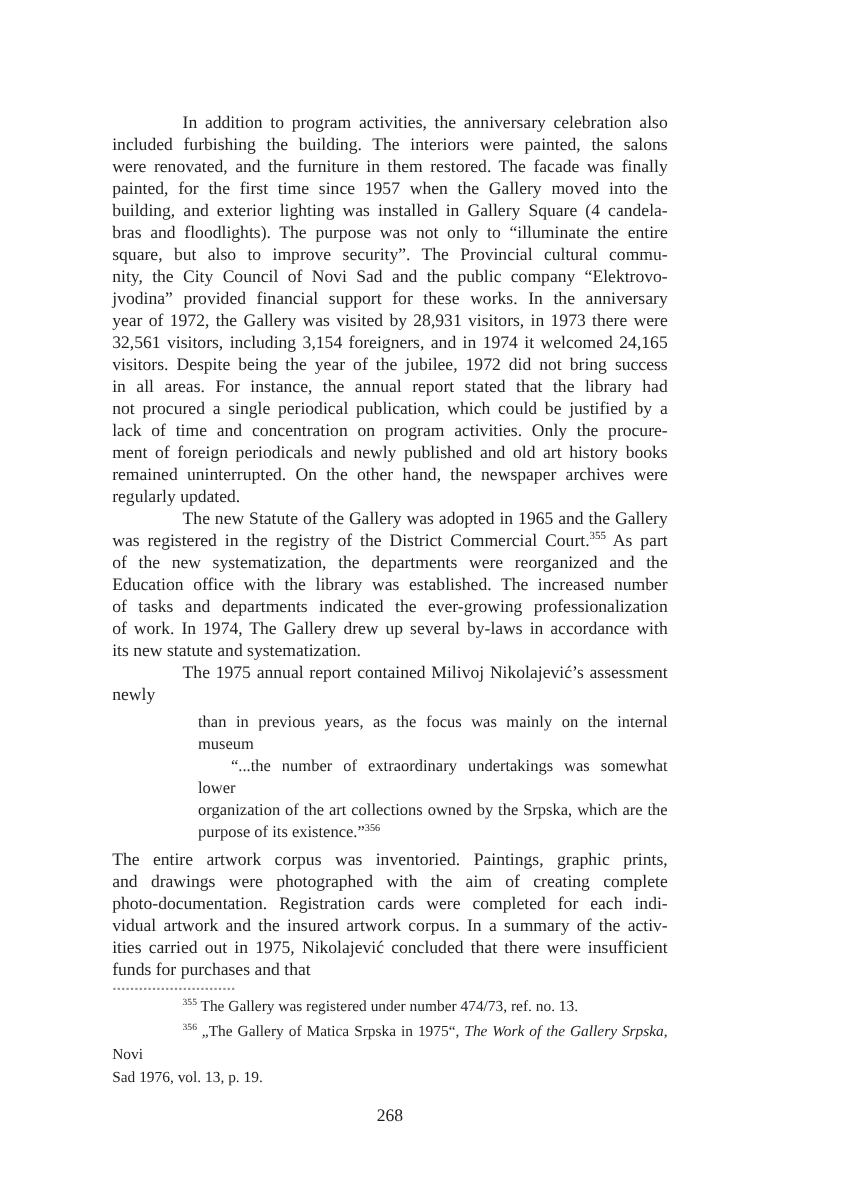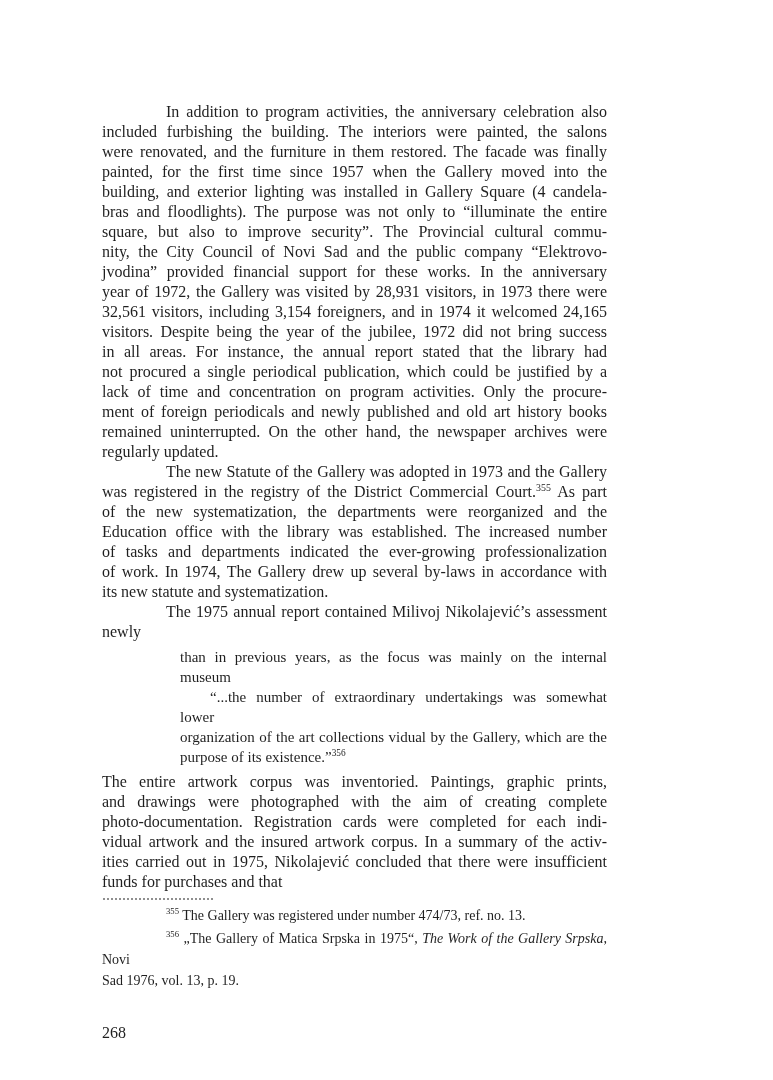--- a/index.html
+++ b/index.html
@@ -51,23 +51,23 @@
     border-top: 2px dotted #8f8f8f;
     margin: 6px 0 5px 1px;
   }
   .footnotes {
     font-size: 14px;
     line-height: 21px;
   }
   .footnote { margin: 0 0 2px 0; }
   .footnotes .line.indent { text-indent: 64px; }
   .page-number {
-    margin-top: 32px;
+    margin-top: 14px;
     font-size: 16px;
-    text-align: left;
+    text-align: center;
   }
   i { font-style: italic; }
 </style>
 </head>
 <body>
 
 <div class="sheet">
   <main class="content">
     <section>
         <div class="block paragraph">
@@ -84,36 +84,36 @@
           <div class="line">32,561 visitors, including 3,154 foreigners, and in 1974 it welcomed 24,165</div>
           <div class="line">visitors. Despite being the year of the jubilee, 1972 did not bring success</div>
           <div class="line">in all areas. For instance, the annual report stated that the library had</div>
           <div class="line">not procured a single periodical publication, which could be justified by a</div>
           <div class="line">lack of time and concentration on program activities. Only the procure-</div>
           <div class="line">ment of foreign periodicals and newly published and old art history books</div>
           <div class="line">remained uninterrupted. On the other hand, the newspaper archives were</div>
           <div class="line last">regularly updated.</div>
         </div>
         <div class="block paragraph">
-          <div class="line indent">The new Statute of the Gallery was adopted in 1973 and the Gallery</div>
+          <div class="line indent">The new Statute of the Gallery was adopted in 1965 and the Gallery</div>
           <div class="line">was registered in the registry of the District Commercial Court.<sup>355</sup> As part</div>
           <div class="line">of the new systematization, the departments were reorganized and the</div>
           <div class="line">Education office with the library was established. The increased number</div>
           <div class="line">of tasks and departments indicated the ever-growing professionalization</div>
           <div class="line">of work. In 1974, The Gallery drew up several by-laws in accordance with</div>
           <div class="line last">its new statute and systematization.</div>
         </div>
         <div class="block paragraph">
           <div class="line indent">The 1975 annual report contained Milivoj Nikolajević’s assessment</div>
           <div class="line last">newly</div>
         </div>
         <div class="block blockquote">
           <div class="line">than in previous years, as the focus was mainly on the internal museum</div>
           <div class="line indent">“...the number of extraordinary undertakings was somewhat lower</div>
-          <div class="line">organization of the art collections vidual by the Gallery, which are the</div>
+          <div class="line">organization of the art collections owned by the Srpska, which are the</div>
           <div class="line last">purpose of its existence.”<sup>356</sup></div>
         </div>
         <div class="block paragraph">
           <div class="line">The entire artwork corpus was inventoried. Paintings, graphic prints,</div>
           <div class="line">and drawings were photographed with the aim of creating complete</div>
           <div class="line">photo-documentation. Registration cards were completed for each indi-</div>
           <div class="line">vidual artwork and the insured artwork corpus. In a summary of the activ-</div>
           <div class="line">ities carried out in 1975, Nikolajević concluded that there were insufficient</div>
           <div class="line last">funds for purchases and that</div>
         </div>

